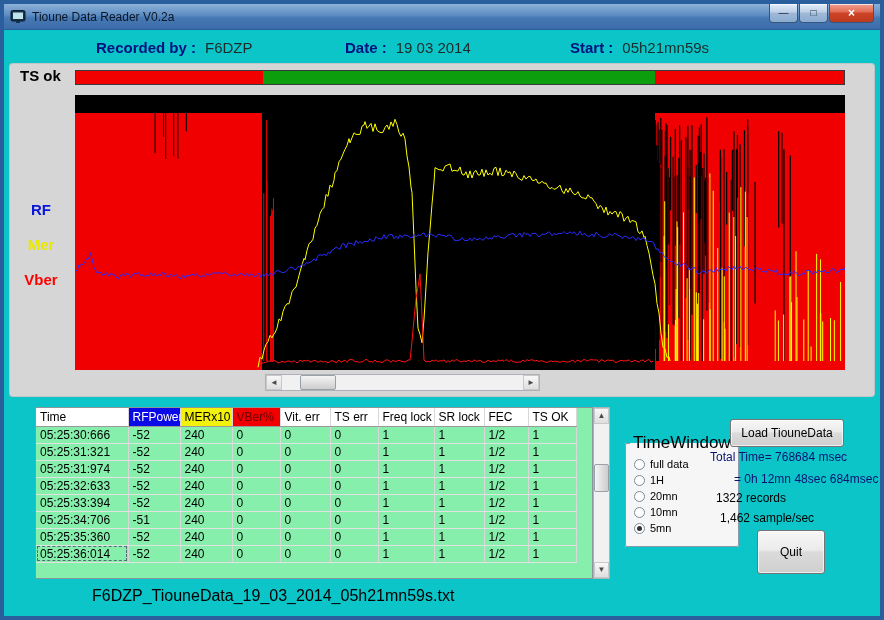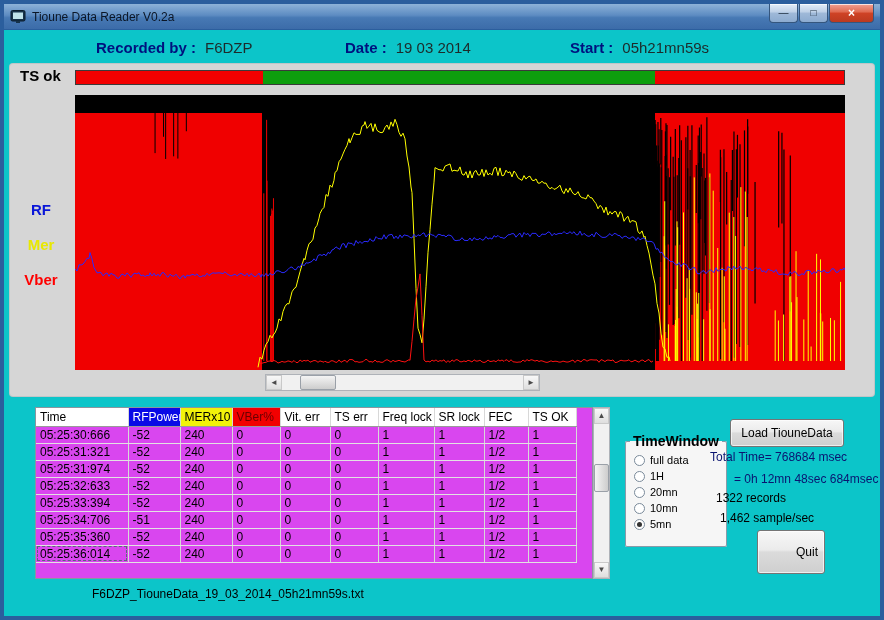--- a/index.html
+++ b/index.html
@@ -44,50 +44,50 @@
   .sb-track{flex:1;position:relative;}
   .sb-thumb-h{position:absolute;left:18px;top:0;width:36px;height:100%;
               background:linear-gradient(180deg,#f4f4f4,#cdcdcd);border:1px solid #9aa0a8;border-radius:2px;}
   .vscroll{position:absolute;left:589px;top:377px;width:17px;height:172px;display:flex;flex-direction:column;
            background:#f1f1f1;border:1px solid #aeb2b8;}
   .sb-btn.v{width:100%;height:16px;flex:0 0 auto;}
   .sb-track.v{width:100%;}
   .sb-thumb-v{position:absolute;left:0;top:40px;width:100%;height:28px;
               background:linear-gradient(90deg,#f4f4f4,#cdcdcd);border:1px solid #9aa0a8;border-radius:2px;}
 
-  .table-wrap{position:absolute;left:31px;top:377px;width:558px;height:172px;background:#d946ef;
+  .table-wrap{position:absolute;left:31px;top:377px;width:558px;height:172px;background:#86efac;
               border:1px solid #8a969e;overflow:hidden;}
   table{border-collapse:collapse;table-layout:fixed;width:540px;font-size:12px;color:#000;}
   th,td{border-right:1px solid #d8d8d8;border-bottom:1px solid #e2e2e2;height:17px;
         padding:0 0 0 4px;text-align:left;font-weight:normal;white-space:nowrap;overflow:hidden;}
   thead th{height:18px;border-bottom:1px solid #9a9a9a;background:#fff;}
   td.focused{outline:1px dashed #5a6a7a;outline-offset:-2px;}
 
   .timewindow{position:absolute;left:621px;top:403px;width:86px;height:114px;background:#f6f6f6;
               border:1px solid #8a9aa8;border-radius:2px;margin:0;padding:1px 4px 2px 4px;}
-  .timewindow legend{font-size:14px;color:#000;padding:0 3px;font-weight:bold;}
+  .timewindow legend{font-size:17px;color:#000;padding:0 3px;}
   .radio-item{display:flex;align-items:center;gap:5px;font-size:11px;margin:4px 0 0 4px;color:#000;}
   .radio-circle{width:11px;height:11px;border-radius:50%;border:1px solid #7a8a9a;background:#fff;
                 position:relative;flex:0 0 auto;}
   .radio-circle.checked::after{content:"";position:absolute;left:2px;top:2px;width:5px;height:5px;
                 border-radius:50%;background:#333;}
 
   .btn{position:absolute;border:1px solid #757575;border-radius:3px;color:#000;font-size:12px;
        font-family:"Liberation Sans",sans-serif;
        background:linear-gradient(180deg,#f7f7f7,#ebebeb 45%,#dbdbdb 50%,#cfcfcf);
        box-shadow:inset 0 0 0 1px rgba(255,255,255,.65);}
   .load-btn{left:726px;top:389px;width:114px;height:28px;}
-  .quit-btn{left:753px;top:500px;width:68px;height:44px;text-align:right;}
+  .quit-btn{left:753px;top:500px;width:68px;height:44px;}
 
   .stat{position:absolute;font-size:12px;color:#000;white-space:nowrap;}
   .stat.s1{left:706px;top:420px;color:#0a1470;}
   .stat.s2{left:706px;top:442px;color:#0a1470;padding-left:24px;}
   .stat.s3{left:712px;top:461px;}
   .stat.s4{left:716px;top:481px;}
-  .filename{position:absolute;left:88px;top:557px;font-size:12px;color:#000;white-space:nowrap;}
+  .filename{position:absolute;left:88px;top:557px;font-size:16px;color:#000;white-space:nowrap;}
 </style>
 </head>
 <body>
 
 <div class="window">
   <div class="titlebar">
     <svg class="app-icon" viewBox="0 0 16 16">
       <rect x="1" y="1.5" width="14" height="10.5" rx="1.5" fill="#16324a" stroke="#0a1c2c"></rect>
       <rect x="3" y="3.5" width="10" height="6.5" fill="#bfe3ea"></rect>
       <rect x="6" y="12" width="4" height="2" fill="#16324a"></rect>

